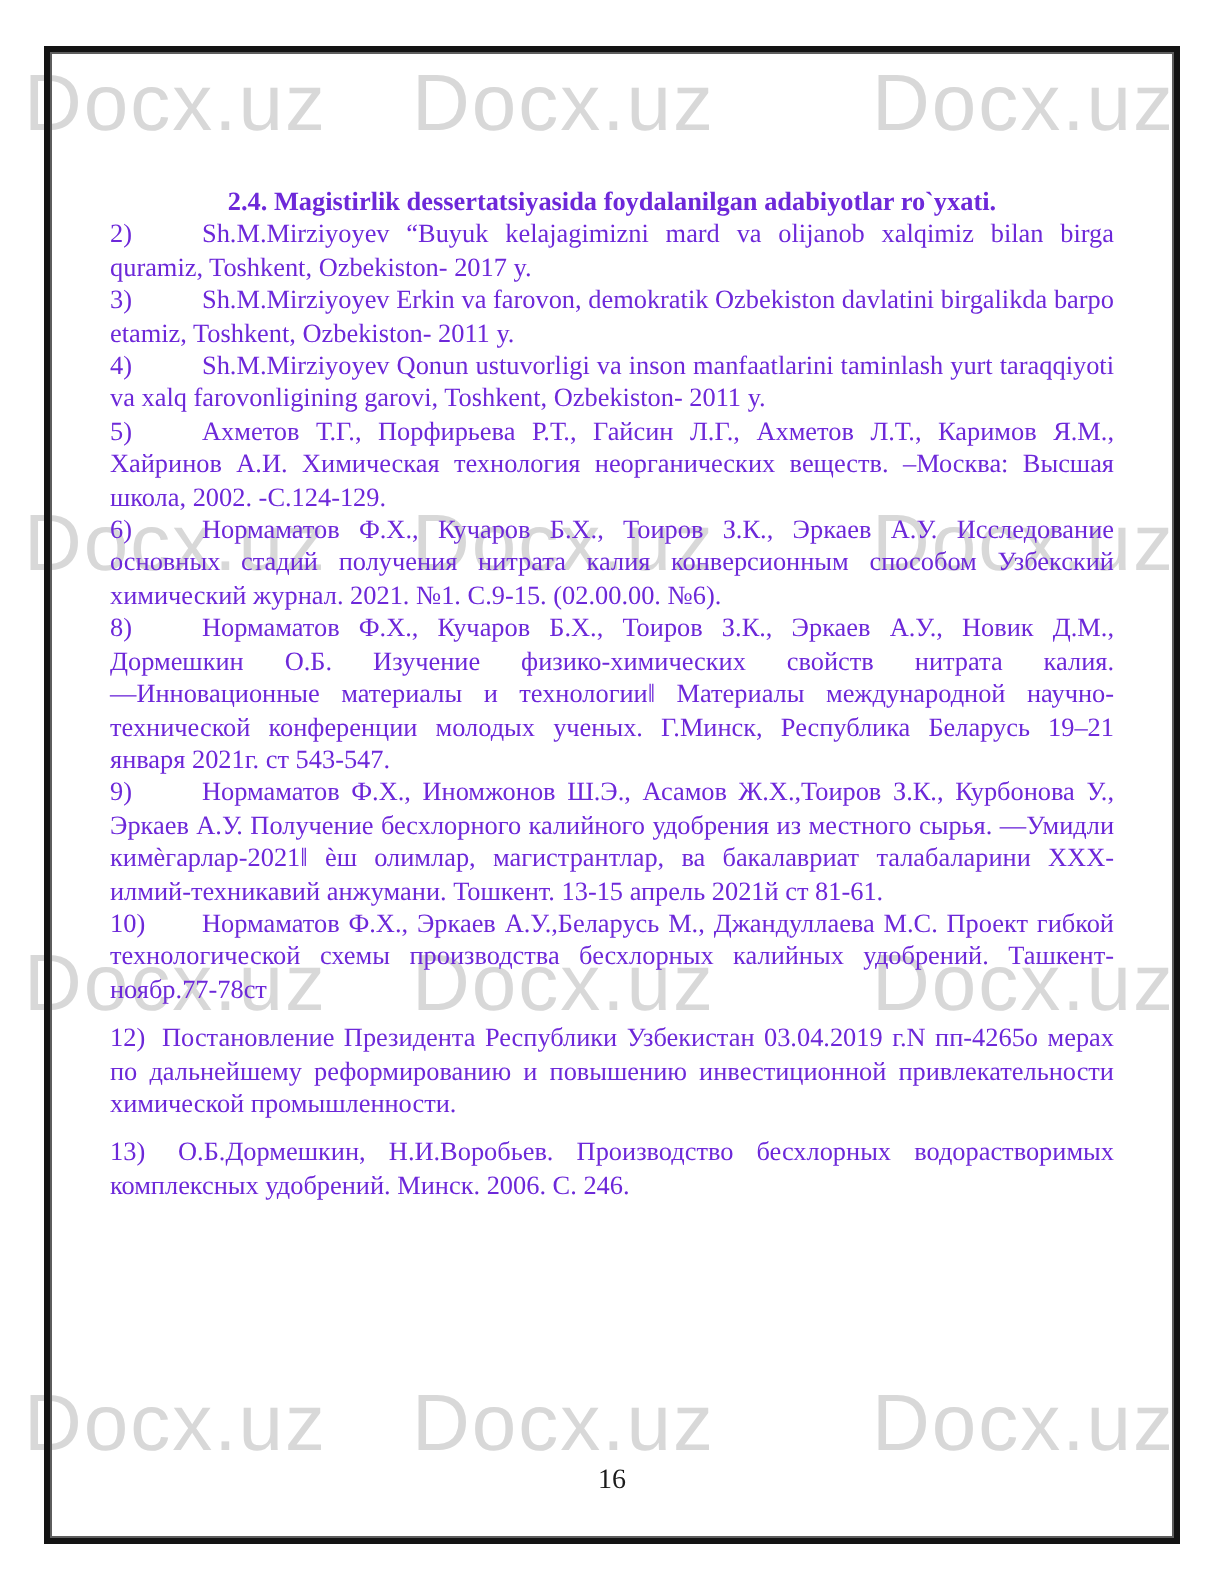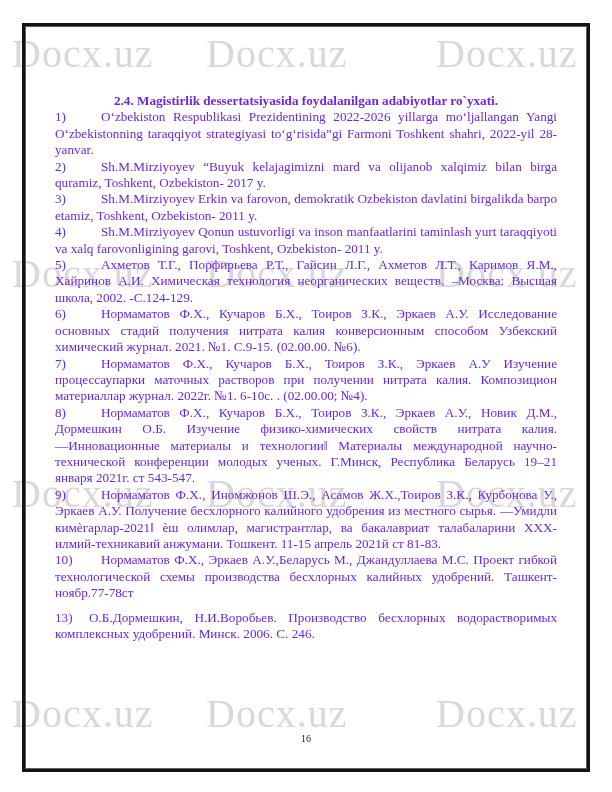--- a/index.html
+++ b/index.html
@@ -6,21 +6,21 @@
   body{
     width:612px;height:792px;
     background:#ffffff;
     position:relative;
     overflow:hidden;
     font-family:"Liberation Serif",serif;
   }
   
   .wm{
     position:absolute;
-    font-family:Liberation Serif, serif;
+    font-family:Liberation Sans, sans-serif;
     font-size:40px;
     font-weight:400;
     color:#d8d8d8;
     letter-spacing:1px;
     white-space:nowrap;
     z-index:1;
     user-select:none;
   }
   .wr1{top:30px}.wr2{top:250px}.wr3{top:470px}.wr4{top:690px}
   .wc1{left:12px}.wc2{left:206px}.wc3{left:436px}
@@ -58,21 +58,21 @@
   }
   .num{display:inline-block;width:46px;}
   .ref-12 .num{width:26px;}
   .ref-13 .num{width:34px;font-family:Liberation Serif, serif;}
   .ref-12,.ref-13{margin-top:8px;}
   .page-num{
     position:absolute;
     left:55px;top:733px;
     width:502px;
     text-align:center;
-    font-size:10px;
+    font-size:14px;
     z-index:3;
     color:#1b1b1b;
   }
 </style>
 </head>
 <body>
 
 <span class="wm wr1 wc1">Docx.uz</span>
 <span class="wm wr1 wc2">Docx.uz</span>
 <span class="wm wr1 wc3">Docx.uz</span>
@@ -84,27 +84,26 @@
 <span class="wm wr3 wc3">Docx.uz</span>
 <span class="wm wr4 wc1">Docx.uz</span>
 <span class="wm wr4 wc2">Docx.uz</span>
 <span class="wm wr4 wc3">Docx.uz</span>
 
 <div class="frame"></div>
 
 <div class="content">
   <p class="doc-title">2.4. Magistirlik dessertatsiyasida foydalanilgan adabiyotlar ro`yxati.</p>
   <div>
-      <p class="ref ref-1"><span class="num">1)</span><span class="txt">O‘zbekiston Respublikasi Prezidentining 2022-2026 yillarga mo‘ljallangan Yangi O‘zbekistonning taraqqiyot strategiyasi to‘g‘risida”gi Farmoni Toshkent shahri, 2022-yil 28-yanvar.</span></p>
       <p class="ref ref-2"><span class="num">2)</span><span class="txt">Sh.M.Mirziyoyev “Buyuk kelajagimizni mard va olijanob xalqimiz bilan birga quramiz, Toshkent, Ozbekiston- 2017 y.</span></p>
       <p class="ref ref-3"><span class="num">3)</span><span class="txt">Sh.M.Mirziyoyev Erkin va farovon, demokratik Ozbekiston davlatini birgalikda barpo etamiz, Toshkent, Ozbekiston- 2011 y.</span></p>
       <p class="ref ref-4"><span class="num">4)</span><span class="txt">Sh.M.Mirziyoyev Qonun ustuvorligi va inson manfaatlarini taminlash  yurt taraqqiyoti va xalq farovonligining garovi, Toshkent, Ozbekiston- 2011 y.</span></p>
       <p class="ref ref-5"><span class="num">5)</span><span class="txt">Ахметов Т.Г., Порфирьева Р.Т., Гайсин Л.Г., Ахметов Л.Т., Каримов Я.М., Хайринов А.И. Химическая технология неорганических веществ. –Москва: Высшая школа, 2002. -С.124-129.</span></p>
       <p class="ref ref-6"><span class="num">6)</span><span class="txt">Нормаматов Ф.Х., Кучаров Б.Х., Тоиров З.К., Эркаев А.У. Исследование основных стадий получения нитрата калия конверсионным способом Узбекский химический журнал. 2021. №1. С.9-15. (02.00.00. №6).</span></p>
-      <p class="ref ref-7"><span class="num">7)</span><span class="txt">Нормаматов Ф.Х., Кучаров Б.Х., Тоиров З.К., Эркаев А.У Изучение процессаупарки маточных растворов при получении нитрата калия. Композицион материаллар журнал. 2022г. №1. 6-10с. . (02.00.00; №4).</span></p>
       <p class="ref ref-8"><span class="num">8)</span><span class="txt">Нормаматов Ф.Х., Кучаров Б.Х., Тоиров З.К., Эркаев А.У., Новик Д.М., Дормешкин О.Б. Изучение физико-химических свойств нитрата калия. ―Инновационные материалы и технологии‖ Материалы международной научно-технической конференции молодых ученых. Г.Минск, Республика Беларусь 19–21 января 2021г. ст 543-547.</span></p>
-      <p class="ref ref-9"><span class="num">9)</span><span class="txt">Нормаматов Ф.Х., Иномжонов Ш.Э., Асамов Ж.Х.,Тоиров З.К., Курбонова У., Эркаев А.У. Получение бесхлорного калийного удобрения из местного сырья. ―Умидли кимѐгарлар-2021‖ ѐш олимлар, магистрантлар, ва бакалавриат талабаларини XXX-илмий-техникавий анжумани. Тошкент. 11-15 апрель 2021й ст 81-83.</span></p>
+      <p class="ref ref-9"><span class="num">9)</span><span class="txt">Нормаматов Ф.Х., Иномжонов Ш.Э., Асамов Ж.Х.,Тоиров З.К., Курбонова У., Эркаев А.У. Получение бесхлорного калийного удобрения из местного сырья. ―Умидли кимѐгарлар-2021‖ ѐш олимлар, магистрантлар, ва бакалавриат талабаларини XXX-илмий-техникавий анжумани. Тошкент. 13-15 апрель 2021й ст 81-61.</span></p>
       <p class="ref ref-10"><span class="num">10)</span><span class="txt">Нормаматов Ф.Х., Эркаев А.У.,Беларусь М., Джандуллаева М.С. Проект гибкой технологической схемы производства бесхлорных калийных удобрений. Ташкент-ноябр.77-78ст</span></p>
+      <p class="ref ref-12"><span class="num">12)</span><span class="txt">Постановление Президента Республики Узбекистан 03.04.2019 г.N пп-4265о мерах по дальнейшему реформированию и повышению инвестиционной привлекательности химической промышленности.</span></p>
       <p class="ref ref-13"><span class="num">13)</span><span class="txt">О.Б.Дормешкин, Н.И.Воробьев. Производство бесхлорных водорастворимых комплексных удобрений. Минск. 2006. С. 246.</span></p>
     </div>
 </div>
 
 <div class="page-num">16</div>
 
 </body></html>

